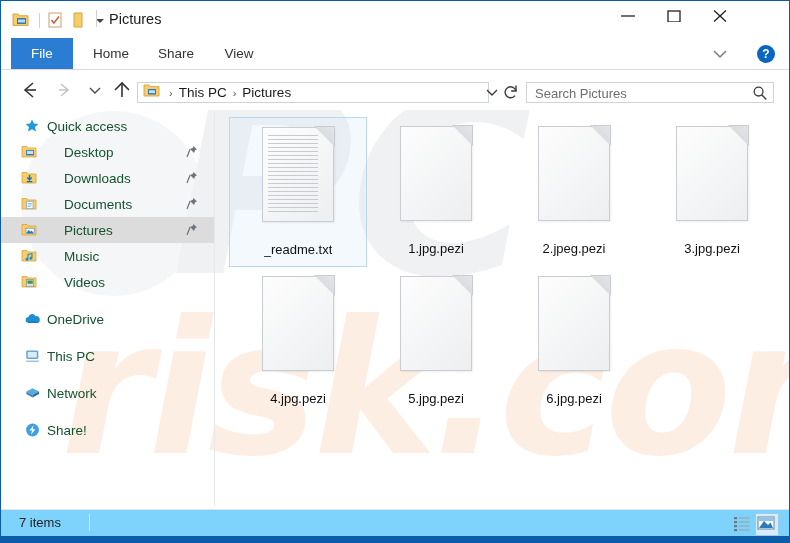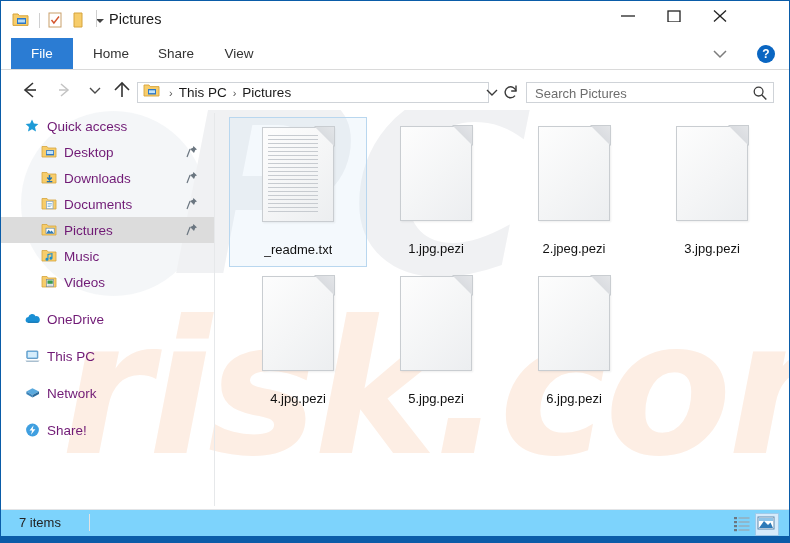--- a/index.html
+++ b/index.html
@@ -272,38 +272,38 @@
     width: 213px; height: 405px;
     z-index: 6;
     overflow: hidden;
   }
   .nav-item {
     position: relative;
     display: flex;
     align-items: center;
     height: 26px;
     font-size: 13.5px;
-    color: #701a75;
+    color: #14532d;
     cursor: default;
     white-space: nowrap;
   }
   .nav-item.selected { background: #dcdcdc; }
   .nav-icon {
     width: 16px; height: 16px;
     margin-right: 7px;
     position: relative;
     flex: 0 0 16px;
   }
   .pin {
     position: absolute;
     right: 16px; top: 6px;
     width: 12px; height: 13px;
   }
   .indent-0 { padding-left: 23px; }
-  .indent-1 { padding-left: 40px; }
+  .indent-1 { padding-left: 20px; gap: 20px; }
   .group-gap { height: 11px; }
 
   
   #content {
     position: absolute;
     left: 214px; top: 112px;
     width: 574px; height: 393px;
     z-index: 6;
     overflow: hidden;
   }

